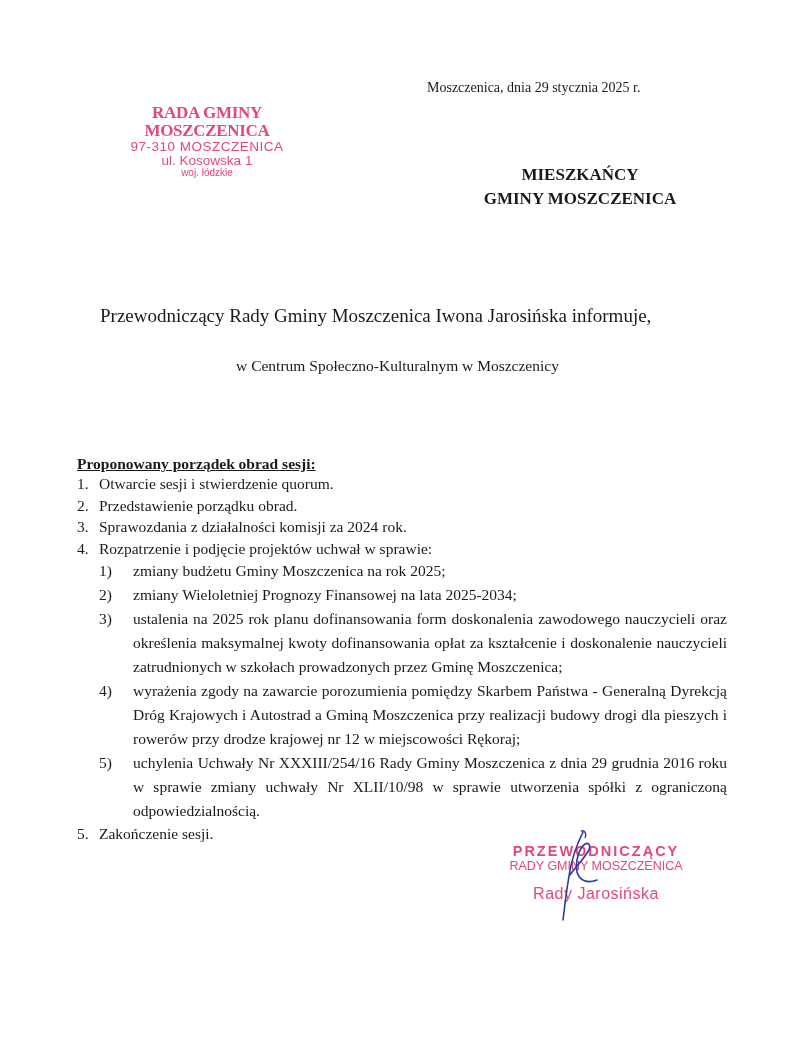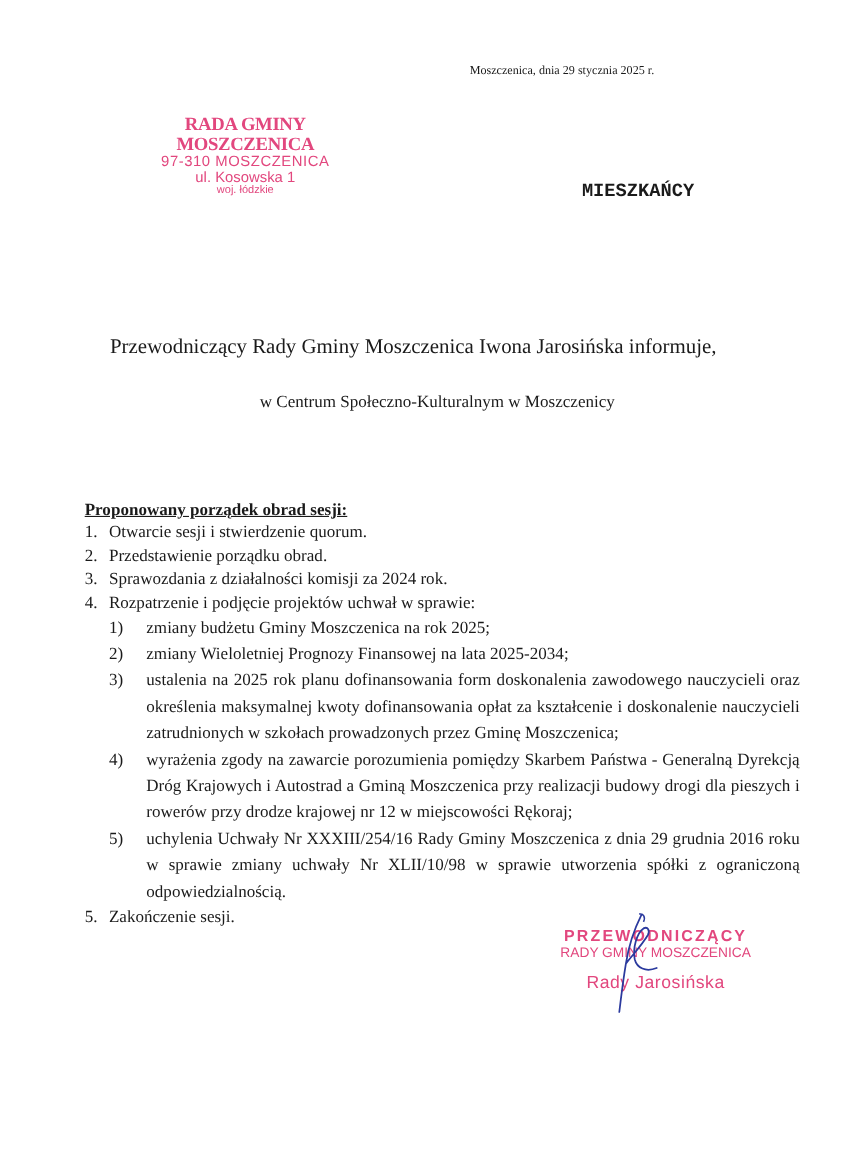--- a/index.html
+++ b/index.html
@@ -1,25 +1,25 @@
 <!DOCTYPE html>
 <html><head>
 <meta charset="utf-8">
 <style>
   html, body { margin:0; padding:0; background:#ffffff; }
   body { width:785px; height:1063px; position:relative; overflow:hidden;
          font-family:"Liberation Serif", serif; color:#1a1a1a; }
   .abs { position:absolute; }
-  .date { left:427px; top:58px; font-size:11px; }
-  .stamp { left:128px; top:104px; width:190px; text-align:center; color:#e2477e; line-height:1.05; }
+  .date { left:427px; top:80px; font-size:14px; }
+  .stamp { left:112px; top:104px; width:190px; text-align:center; color:#e2477e; line-height:1.05; }
   .stamp .l1 { font-family:"Liberation Serif", serif; font-size:17px; font-weight:bold; letter-spacing:-0.3px; }
   .stamp .l2 { font-family:"Liberation Sans", sans-serif; font-size:13.5px; letter-spacing:0.5px; }
   .stamp .l3 { font-family:"Liberation Sans", sans-serif; font-size:13.5px; }
   .stamp .l4 { font-family:"Liberation Sans", sans-serif; font-size:10px; }
-  .addressee { left:440px; top:163px; width:280px; text-align:center; font-weight:bold; font-size:17px; line-height:24px;font-family:Liberation Mono, monospace; }
+  .addressee { left:440px; top:163px; width:280px; text-align:center; font-weight:bold; font-size:17px; line-height:24px; }
   .intro { left:100px; top:305px; width:595px; text-align:left; font-size:19px; line-height:22px; }
   .when { left:100px; top:355px; width:595px; text-align:center; font-size:15.5px; line-height:21px; }
   .when .b { font-weight:bold; }
   .agenda { left:77px; top:454px; width:650px; font-size:15.5px; }
   .agenda-title { font-weight:bold; text-decoration:underline; line-height:19px; }
   .item { position:relative; line-height:21.5px; }
   .item .num { position:absolute; left:0; }
   .item .txt { padding-left:22px; display:block; }
   .sub { position:relative; padding-left:56px; line-height:24px; text-align:justify; }
   .sub .num { position:absolute; left:22px; }
@@ -38,20 +38,21 @@
 
 <div class="abs stamp">
   <div class="l1">RADA GMINY MOSZCZENICA</div>
   <div class="l2">97-310 MOSZCZENICA</div>
   <div class="l3">ul. Kosowska 1</div>
   <div class="l4">woj. łódzkie</div>
 </div>
 
 <div class="abs addressee">
   <div>MIESZKAŃCY</div>
+  <div>GMINY MOSZCZENICA</div>
 </div>
 
 <div class="abs intro">
   <div>Przewodniczący Rady Gminy Moszczenica Iwona Jarosińska informuje,</div>
 </div>
 
 <div class="abs when">
   <div>w Centrum Społeczno-Kulturalnym w Moszczenicy</div>
 </div>
 

